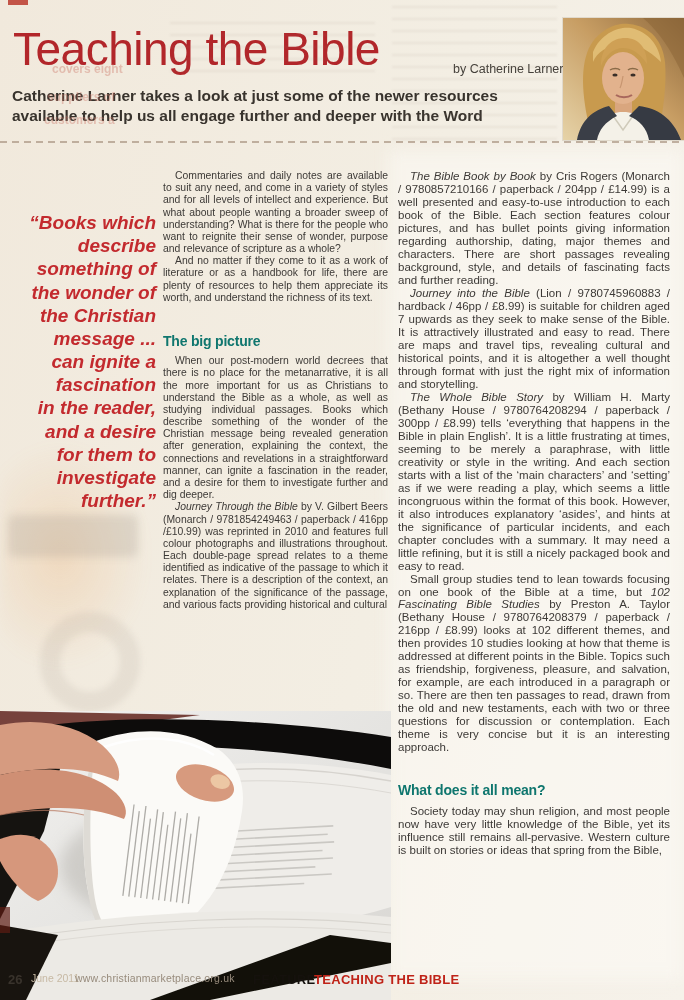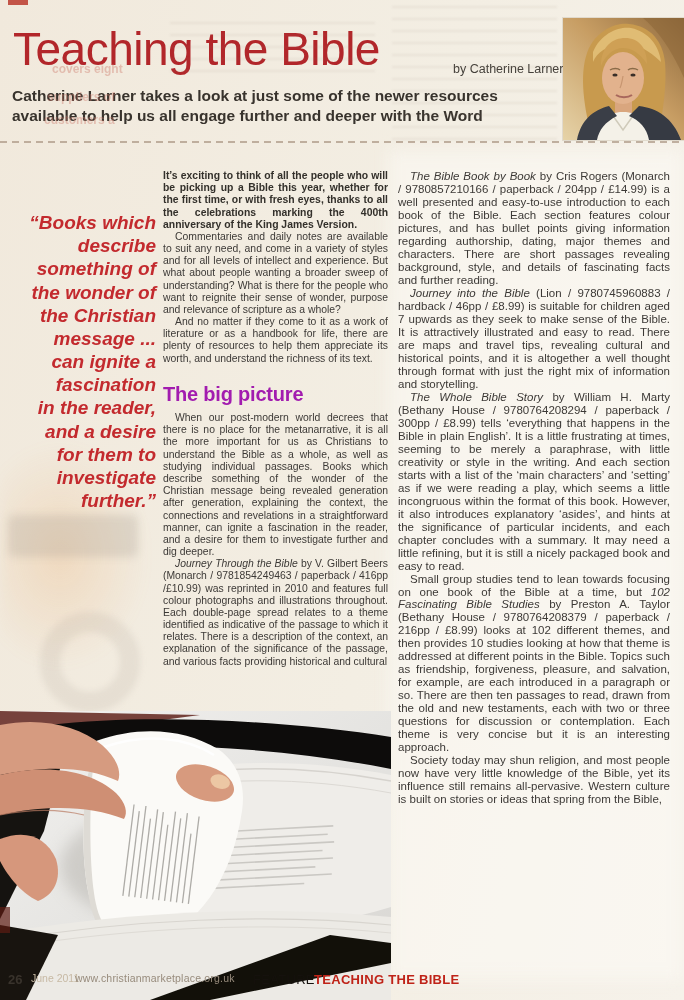--- a/index.html
+++ b/index.html
@@ -23,29 +23,29 @@
     font-size:19px;font-weight:bold;font-style:italic;color:#c32a2e;
     line-height:1.22;white-space:pre-line;z-index:2;margin-top:28px;}
   
   .col{z-index:2;color:#3c3936;text-align:justify;}
   .col-a{left:163px;top:170px;width:225px;font-size:10.4px;line-height:1.17;}
   .col-b{left:398px;top:170px;width:272px;font-size:11.5px;line-height:1.13;}
   .para{margin:0;}
   .para.ind{text-indent:12px;}
   .para.bold{font-weight:bold;color:#33302b;}
   .para em{font-style:italic;}
-  .section-heading{font-size:20px;font-weight:bold;color:#a21caf;margin:18px 0 6px;letter-spacing:-.2px;}
+  .section-heading{font-size:14px;font-weight:bold;color:#0f766e;margin:29px 0 6px;letter-spacing:-.2px;}
   
   .book-photo{left:0;top:711px;width:391px;height:289px;z-index:3;}
   .footer{left:0;top:972px;width:648px;height:22px;z-index:4;}
   .footer .item{position:absolute;top:0;white-space:nowrap;}
   .pageno{left:8px;font-size:13px;font-weight:bold;color:#39332c;}
   .issue{left:31px;top:2px;font-size:10.5px;color:#c7b9a4;}
   .website{left:75px;top:2px;font-size:10.5px;color:#978b7c;letter-spacing:.2px;}
-  .feature-label{left:253px;font-size:13px;font-weight:400;color:#15110d;letter-spacing:.3px;}
+  .feature-label{left:253px;font-size:13px;font-weight:700;color:#15110d;letter-spacing:.3px;}
   .feature-title{left:314px;font-size:13px;font-weight:800;color:#bf2318;letter-spacing:.3px;}
   
   .ghost{z-index:1;pointer-events:none;}
   .ghost-word{font-size:12px;font-weight:bold;color:rgba(206,120,105,.4);filter:blur(.7px);}
   .ghost-stripes{opacity:.4;filter:blur(1px);
     background:repeating-linear-gradient(180deg,rgba(140,125,110,.28) 0 2.5px,transparent 2.5px 12px);}
   .ghost-blob{background:radial-gradient(ellipse at 40% 50%,rgba(232,148,66,.2),rgba(232,148,66,0) 70%);filter:blur(6px);}
   .ghost-band{background:rgba(160,150,138,.25);filter:blur(4px);border-radius:6px;}
   .ghost-ring{border:20px solid rgba(165,157,145,.16);border-radius:50%;filter:blur(3px);}
   .paper-light{left:388px;top:150px;width:296px;height:830px;background:rgba(253,251,247,.5);filter:blur(8px);z-index:0;}
@@ -104,32 +104,32 @@
 message ...
 can ignite a
 fascination
 in the reader,
 and a desire
 for them to
 investigate
 further.”</div>
 
 <div class="abs col col-a">
-    <p class="para bold"><span>It’s exciting to think of all the people who will be picking up a Bible this year, whether for the first time, or with fresh eyes, thanks to all the celebrations marking the 400th anniversary of the King James Version.</span></p>
     <p class="para ind"><span>Commentaries and daily notes are available to suit any need, and come in a variety of styles and for all levels of intellect and experience. But what about people wanting a broader sweep of understanding? What is there for the people who want to reignite their sense of wonder, purpose and relevance of scripture as a whole?</span></p>
     <p class="para ind"><span>And no matter if they come to it as a work of literature or as a handbook for life, there are plenty of resources to help them appreciate its worth, and understand the richness of its text.</span></p>
     <div class="section-heading">The big picture</div>
     <p class="para ind"><span>When our post-modern world decrees that there is no place for the metanarrative, it is all the more important for us as Christians to understand the Bible as a whole, as well as studying individual passages. Books which describe something of the wonder of the Christian message being revealed generation after generation, explaining the context, the connections and revelations in a straightforward manner, can ignite a fascination in the reader, and a desire for them to investigate further and dig deeper.</span></p>
     <p class="para ind"><em>Journey Through the Bible</em><span> by V. Gilbert Beers (Monarch / 9781854249463 / paperback / 416pp /£10.99) was reprinted in 2010 and features full colour photographs and illustrations throughout. Each double-page spread relates to a theme identified as indicative of the passage to which it relates. There is a description of the context, an explanation of the significance of the passage, and various facts providing historical and cultural</span></p>
   </div>
 <div class="abs col col-b">
     <p class="para ind"><em>The Bible Book by Book</em><span> by Cris Rogers (Monarch / 9780857210166 / paperback / 204pp / £14.99) is a well presented and easy-to-use introduction to each book of the Bible. Each section features colour pictures, and has bullet points giving information regarding authorship, dating, major themes and characters. There are short passages revealing background, style, and details of fascinating facts and further reading.</span></p>
     <p class="para ind"><em>Journey into the Bible</em><span> (Lion / 9780745960883 / hardback / 46pp / £8.99) is suitable for children aged 7 upwards as they seek to make sense of the Bible. It is attractively illustrated and easy to read. There are maps and travel tips, revealing cultural and historical points, and it is altogether a well thought through format with just the right mix of information and storytelling.</span></p>
     <p class="para ind"><em>The Whole Bible Story</em><span> by William H. Marty (Bethany House / 9780764208294 / paperback / 300pp / £8.99) tells ‘everything that happens in the Bible in plain English’. It is a little frustrating at times, seeming to be merely a paraphrase, with little creativity or style in the writing. And each section starts with a list of the ‘main characters’ and ‘setting’ as if we were reading a play, which seems a little incongruous within the format of this book. However, it also introduces explanatory ‘asides’, and hints at the significance of particular incidents, and each chapter concludes with a summary. It may need a little refining, but it is still a nicely packaged book and easy to read.</span></p>
     <p class="para ind"><span>Small group studies tend to lean towards focusing on one book of the Bible at a time, but </span><em>102 Fascinating Bible Studies</em><span> by Preston A. Taylor (Bethany House / 9780764208379 / paperback / 216pp / £8.99) looks at 102 different themes, and then provides 10 studies looking at how that theme is addressed at different points in the Bible. Topics such as friendship, forgiveness, pleasure, and salvation, for example, are each introduced in a paragraph or so. There are then ten passages to read, drawn from the old and new testaments, each with two or three questions for discussion or contemplation. Each theme is very concise but it is an interesting approach.</span></p>
+    <div class="section-heading">What does it all mean?</div>
     <p class="para ind"><span>Society today may shun religion, and most people now have very little knowledge of the Bible, yet its influence still remains all-pervasive. Western culture is built on stories or ideas that spring from the Bible,</span></p>
   </div>
 
 <svg class="abs book-photo" viewBox="0 0 391 289" role="img">
   <defs>
     <linearGradient id="bbg" x1="0" y1="0" x2="1" y2="1">
       <stop offset="0" stop-color="#f2f1ef"></stop>
         <stop offset=".6" stop-color="#e3e2df"></stop>
         <stop offset="1" stop-color="#d7d5d1"></stop>
     </linearGradient>

